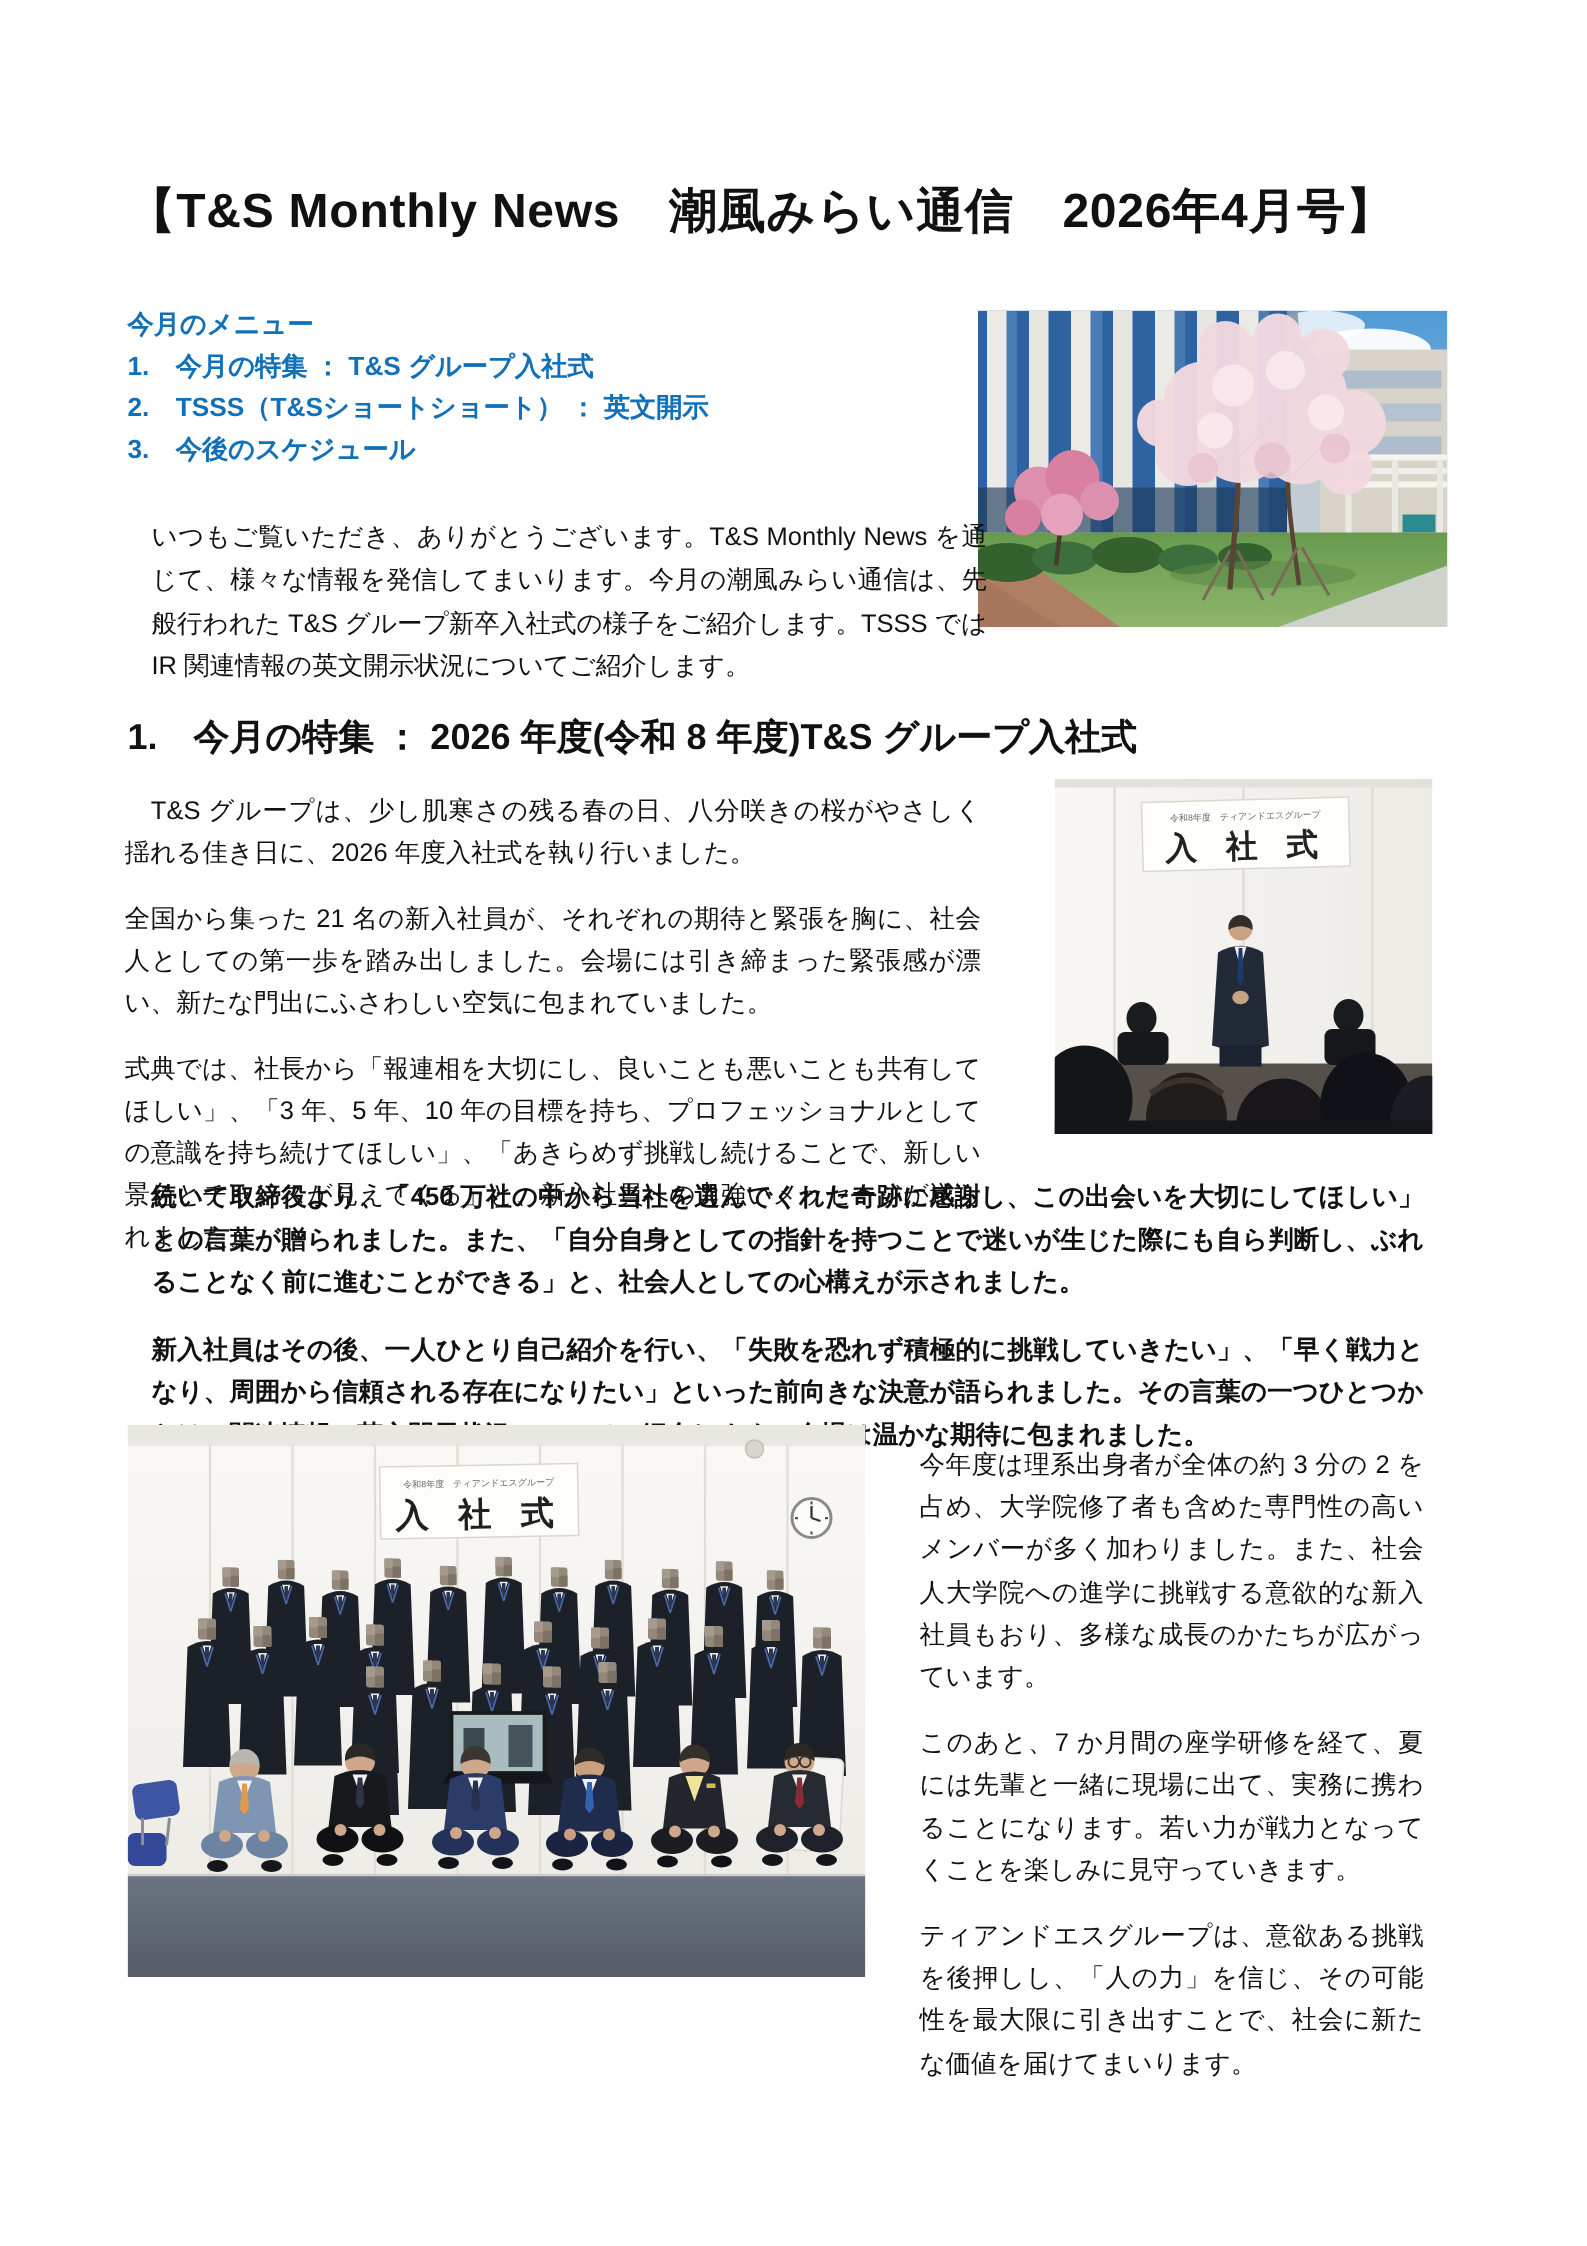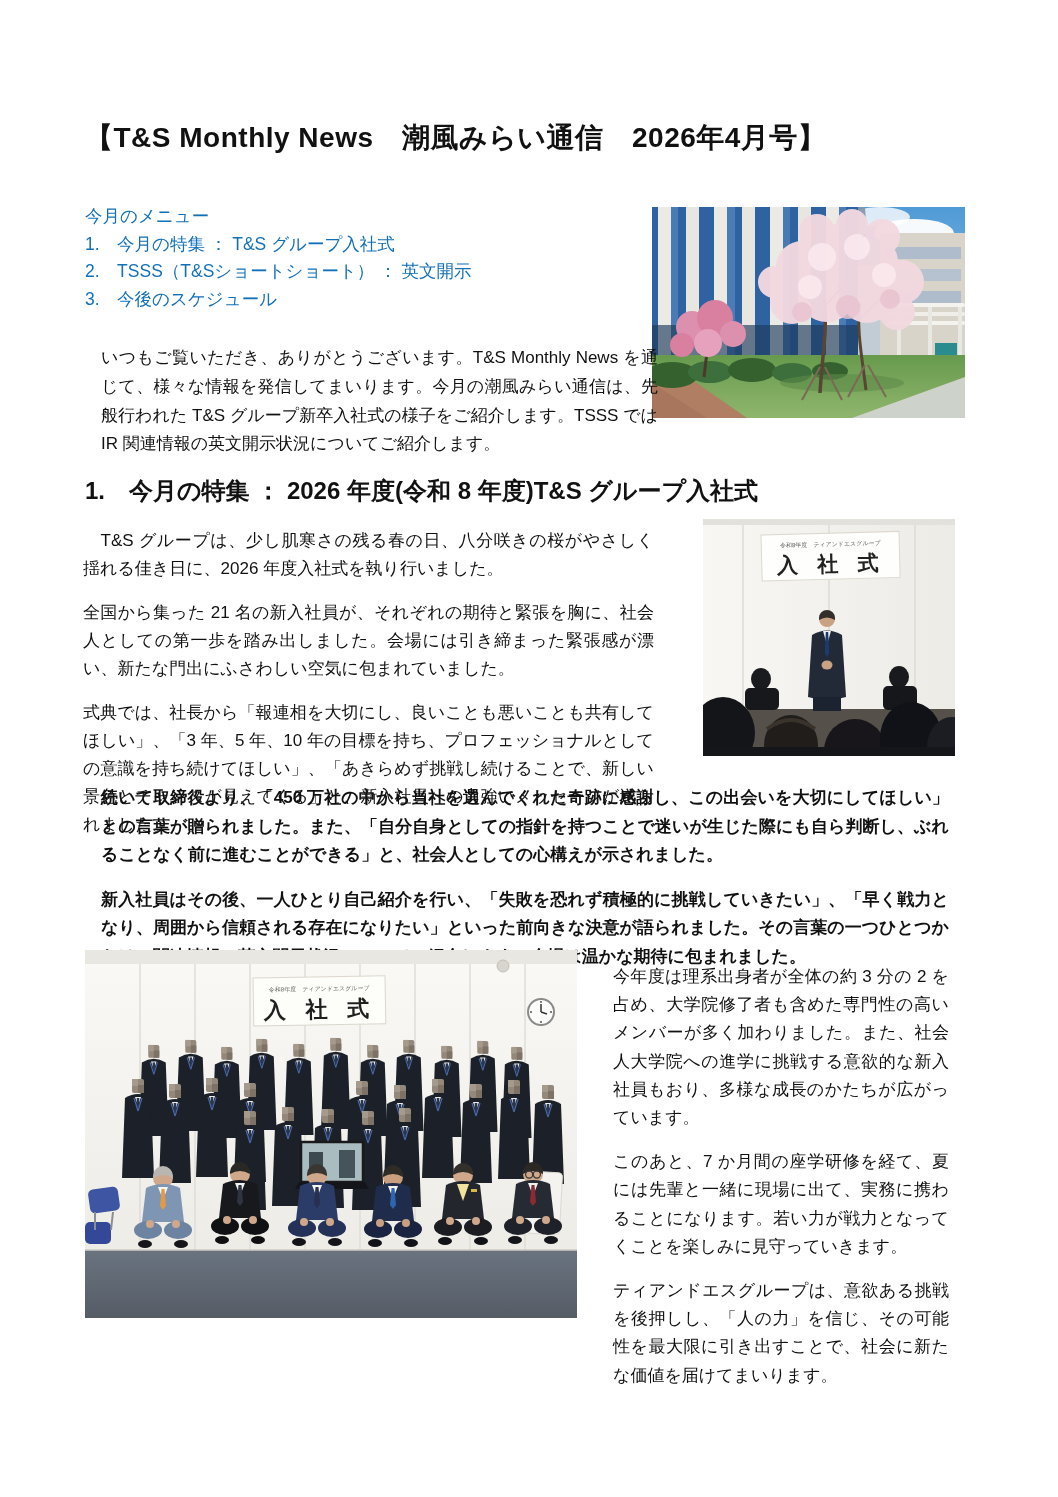--- a/index.html
+++ b/index.html
@@ -2,22 +2,22 @@
 <html lang="ja"><head>
 <meta charset="utf-8">
 <style>
   html,body { margin:0; padding:0; background:#ffffff; }
   .page {
     position:relative; width:1058px; height:1497px; background:#ffffff;
     font-family:"Liberation Sans", sans-serif; color:#111111; overflow:hidden;
   }
   .abs { position:absolute; }
   p { margin:16px; }
-  .title { left:85px; top:119px; font-size:28px; font-weight:bold; letter-spacing:0.5px; white-space:nowrap; }
-  .menu { left:85px; top:203px; color:#1270b8; font-weight:normal; font-size:17.5px; line-height:27.5px; }
+  .title { left:85px; top:119px; font-size:32px; font-weight:bold; letter-spacing:0.5px; white-space:nowrap; }
+  .menu { left:85px; top:203px; color:#1270b8; font-weight:bold; font-size:17.5px; line-height:27.5px; }
   .intro { left:85px; top:328px; width:557px; font-size:17px; line-height:28.8px; text-align:justify; }
   .sec1-heading { left:85px; top:475px; font-size:24px; font-weight:bold; white-space:nowrap; }
   .sec1-col { left:67px; top:511px; width:603px; font-size:17px; line-height:28px; text-align:justify; }
   .sec1-col p + p { margin-top:9px; }
   .full-col { left:85px; top:768px; width:880px; font-size:17px; line-height:28.5px; text-align:justify;font-weight:bold; }
   .full-col p + p { margin-top:8px; }
   .right-col { left:597px; top:947px; width:368px; font-size:17px; line-height:28.2px; text-align:justify; }
   .right-col p + p { margin-top:12px; }
   .photo { position:absolute; overflow:hidden; }
   #photo-campus   { left:652px; top:207px; width:313px; height:211px; }

